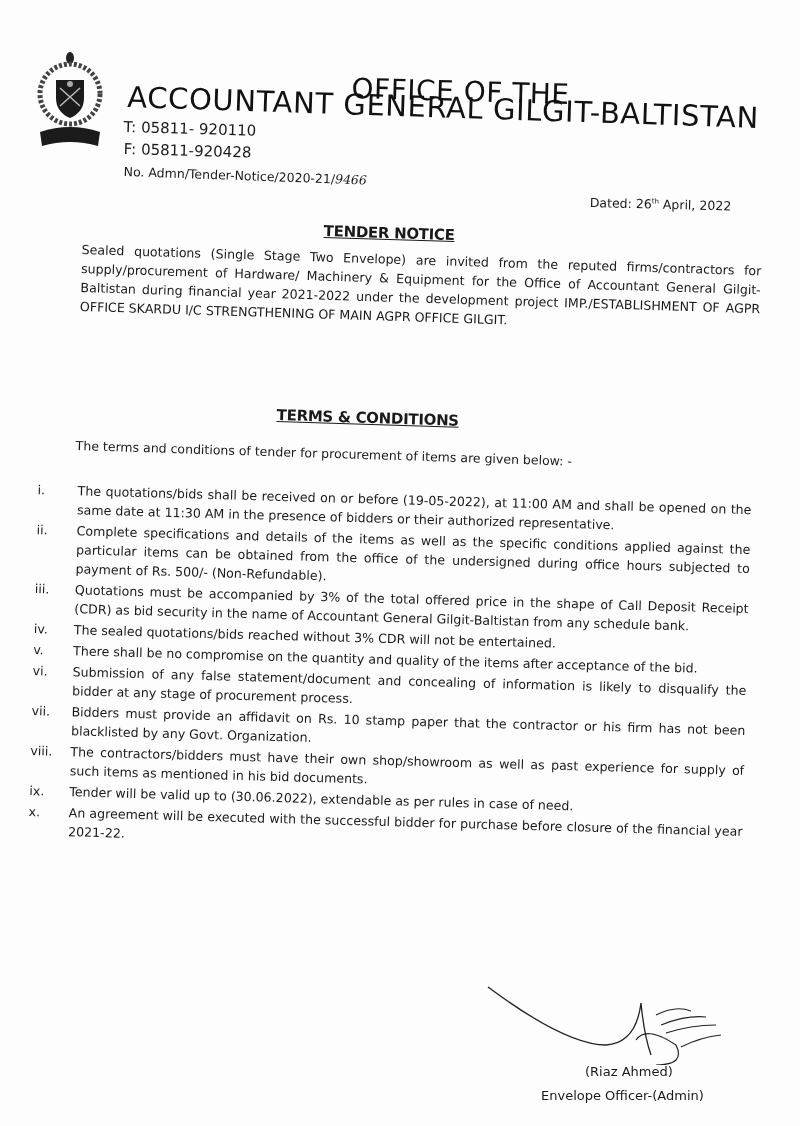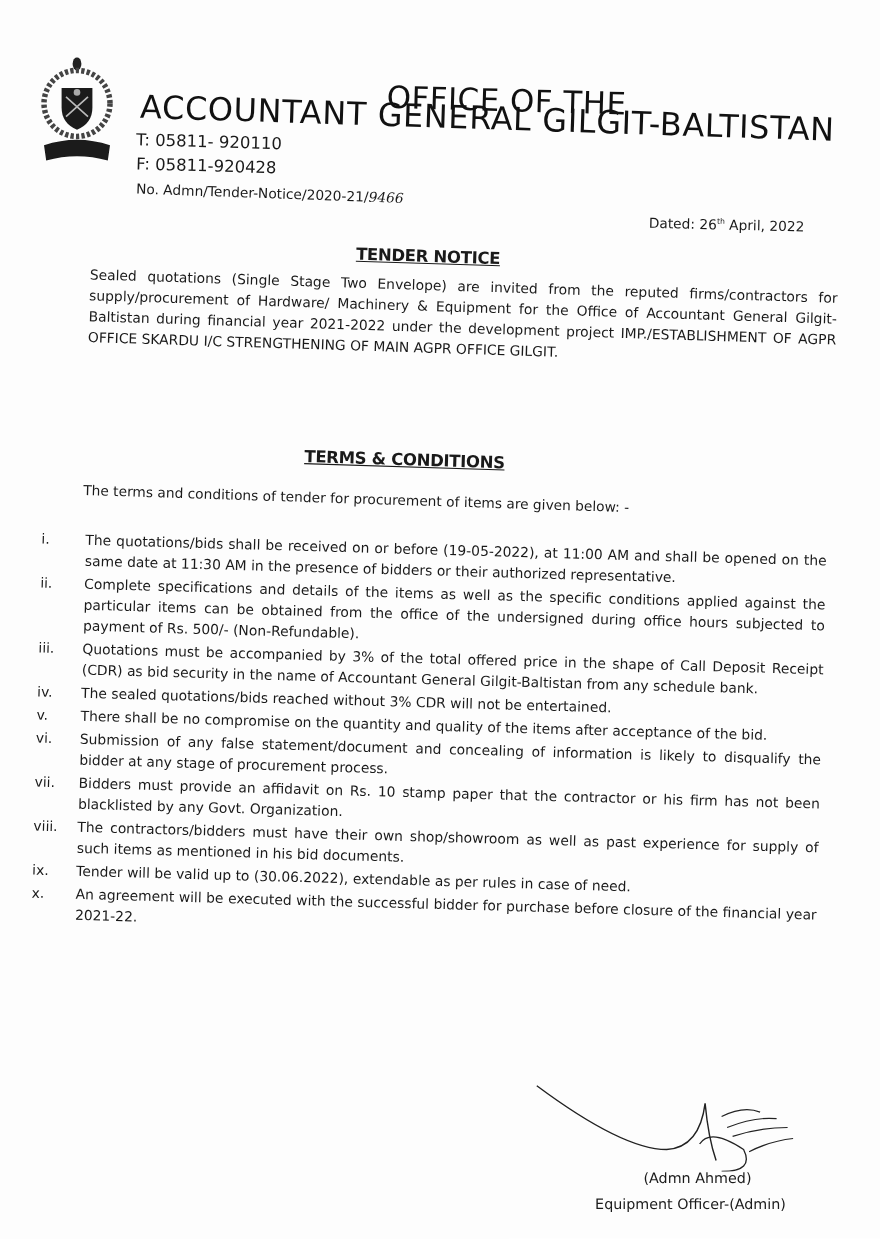--- a/index.html
+++ b/index.html
@@ -116,16 +116,16 @@
         <span class="num">x.</span>
         <span class="txt">An agreement will be executed with the successful bidder for purchase before closure of the financial year 2021-22.</span>
       </div>
   </div>
 
   <svg class="sig-line" viewBox="0 0 240 80">
     <path d="M2 2 Q80 60 120 60 Q150 58 155 18 Q158 50 165 70" fill="none" stroke="#222" stroke-width="1.3"></path>
     <path d="M150 55 Q160 40 190 60 Q200 80 170 80" fill="none" stroke="#222" stroke-width="1.2"></path>
     <path d="M170 30 Q190 20 205 26 M175 40 Q200 30 220 32 M180 48 Q205 40 230 40 M195 62 Q215 52 235 50" fill="none" stroke="#222" stroke-width="1.1"></path>
   </svg>
-  <div class="sig-name">(Admn Ahmed)</div>
-  <div class="sig-title">Equipment Officer-(Admin)</div>
+  <div class="sig-name">(Riaz Ahmed)</div>
+  <div class="sig-title">Envelope Officer-(Admin)</div>
 
 </div>
 
 </body></html>

